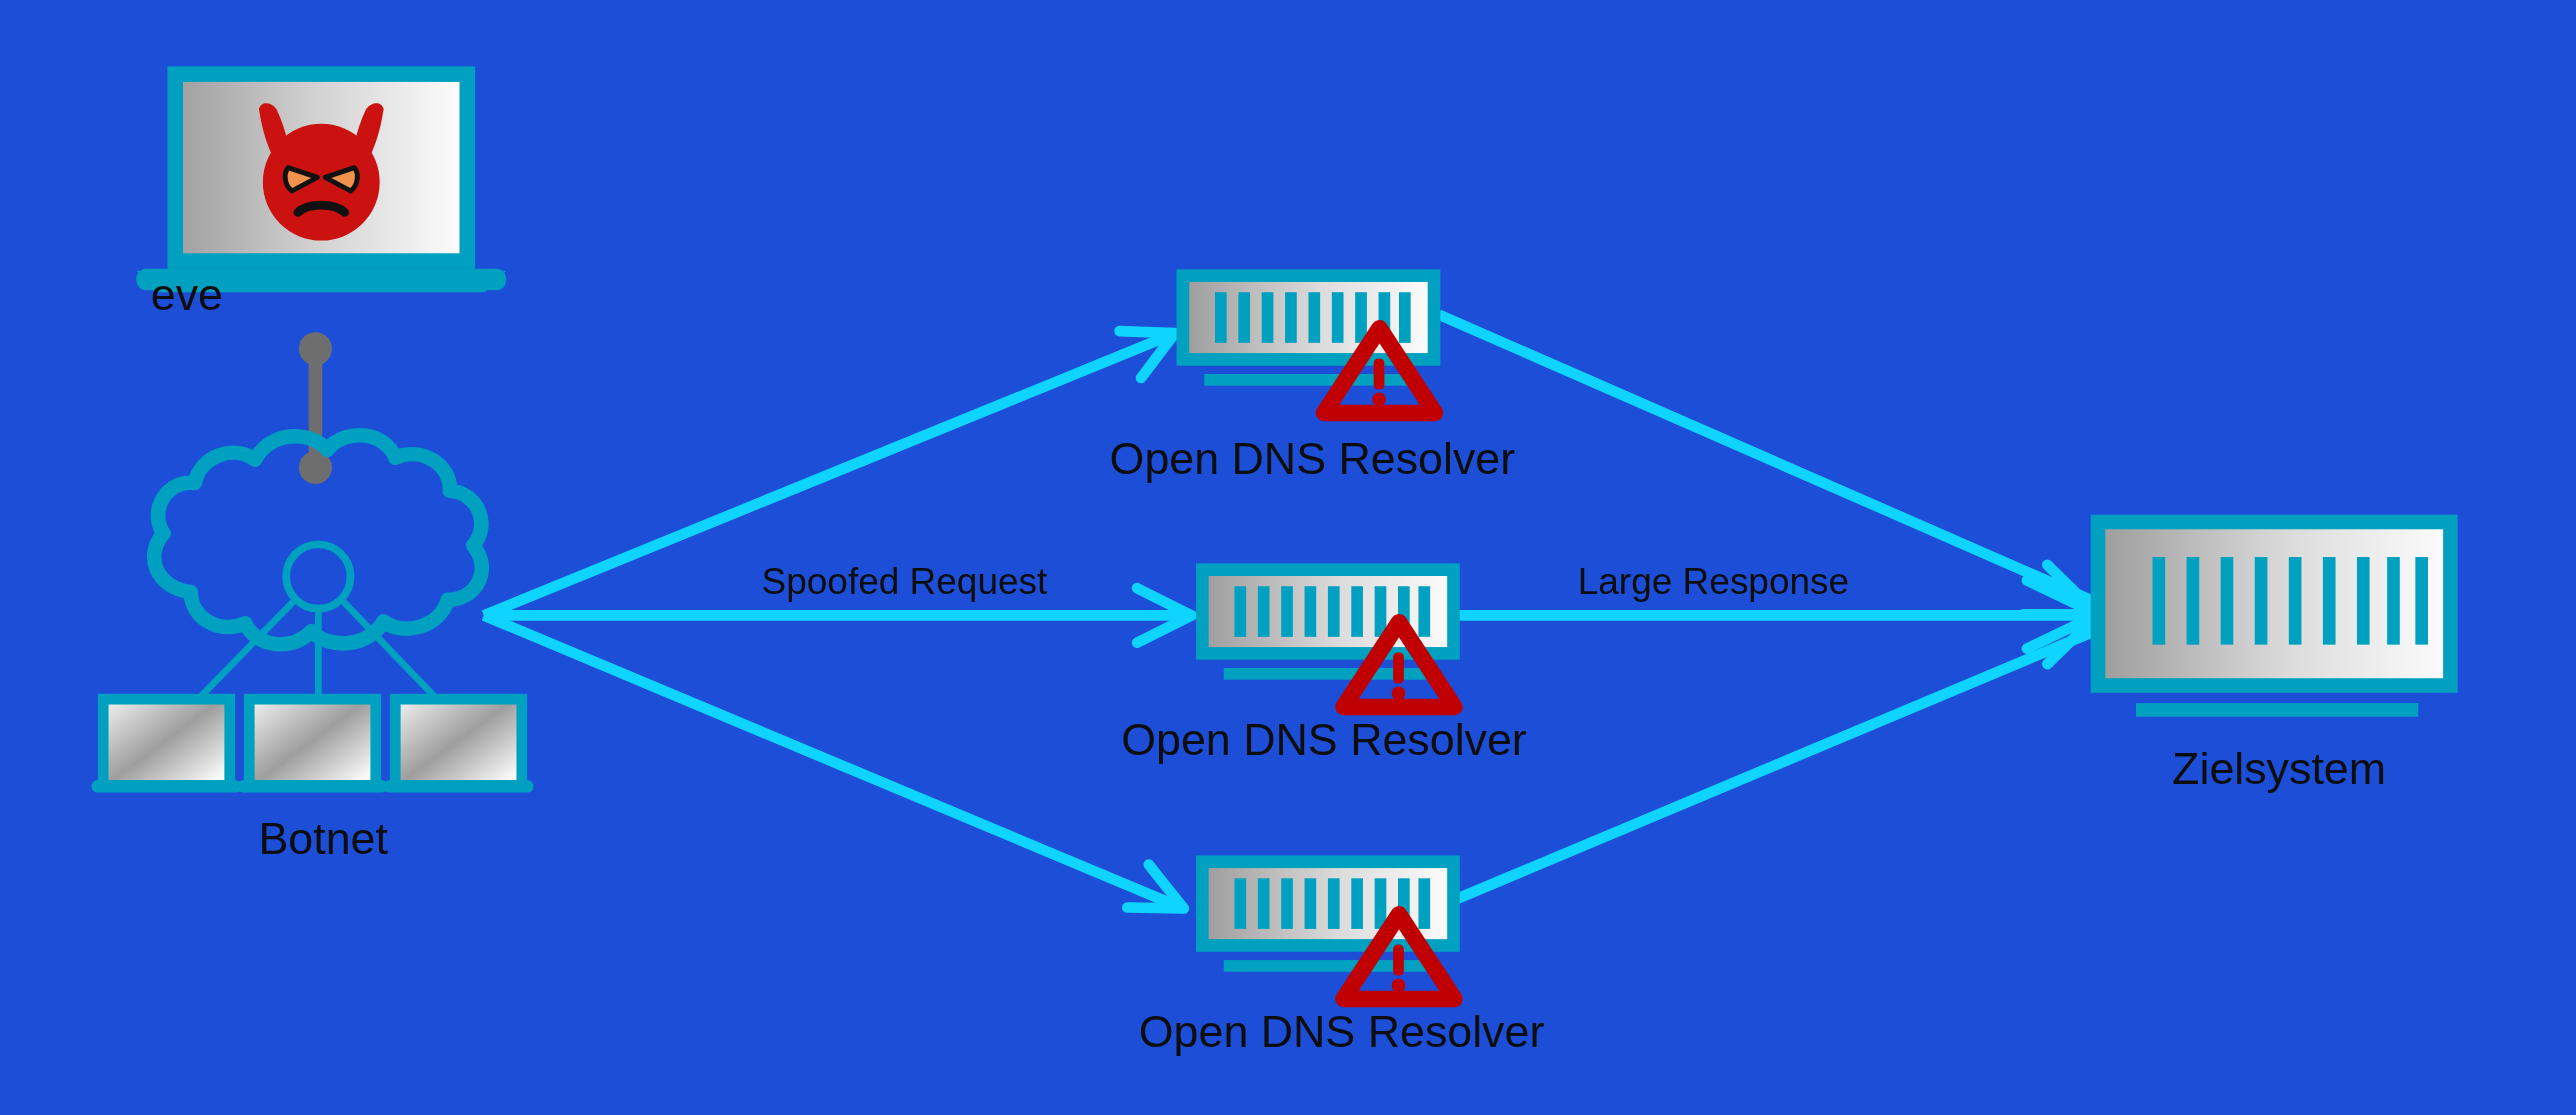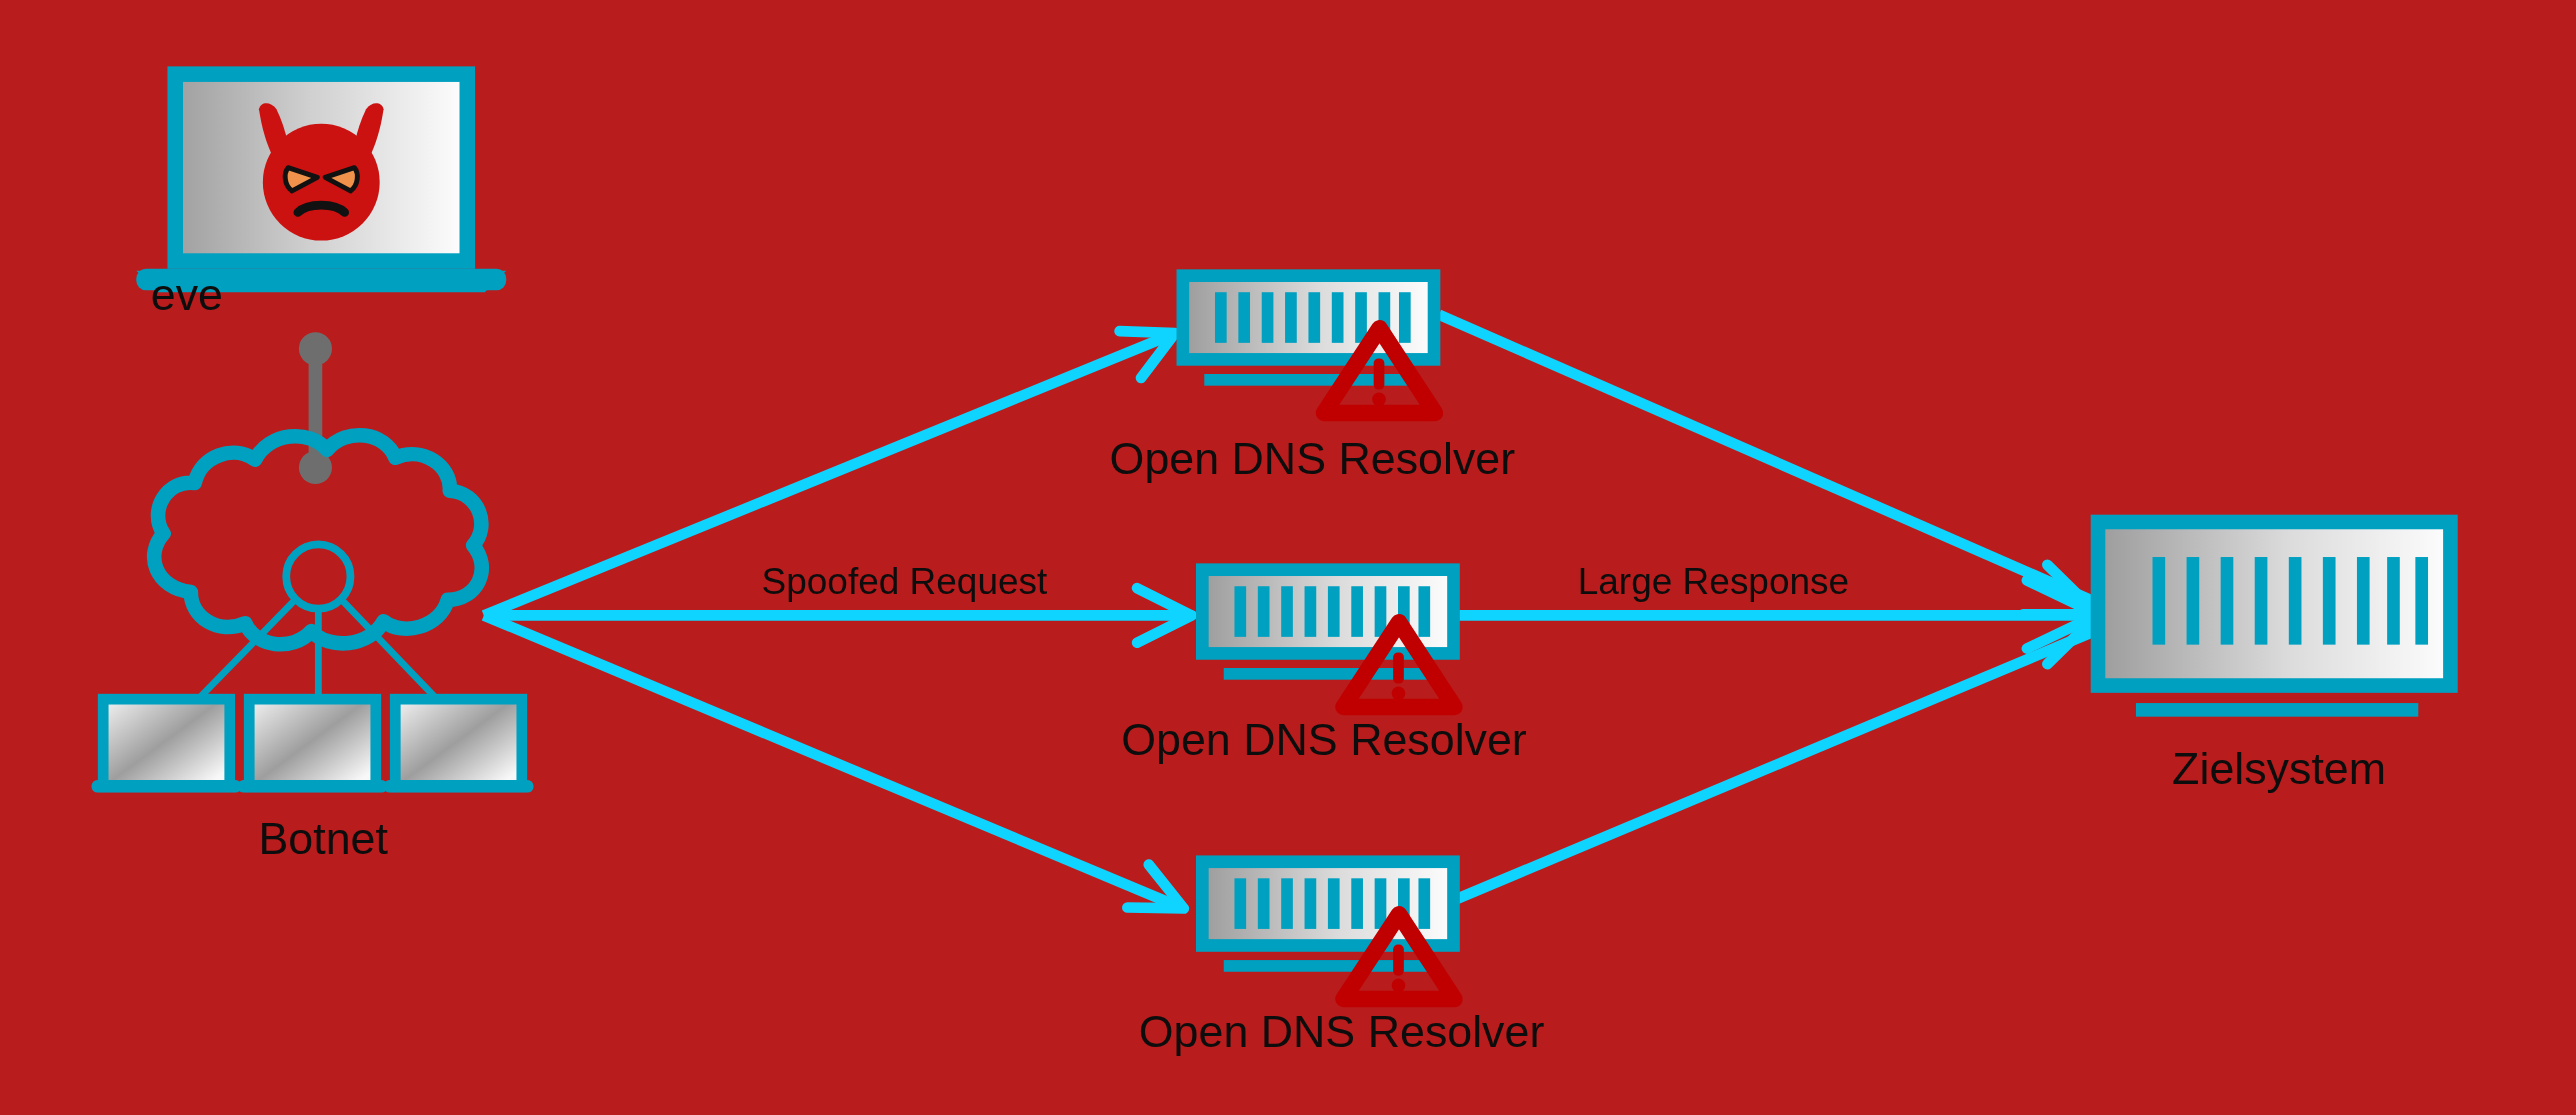--- a/index.html
+++ b/index.html
@@ -8,21 +8,21 @@
     padding: 0;
     background: #ffffff;
   }
   body {
     font-family: "Liberation Sans", sans-serif;
   }
   #stage {
     position: relative;
     width: 2576px;
     height: 1116px;
-    background: #b91c1c;
+    background: #1d4ed8;
     overflow: hidden;
   }
   #diagram-svg {
     position: absolute;
     left: 0;
     top: 0;
     width: 2576px;
     height: 1116px;
   }
   .node-label {

